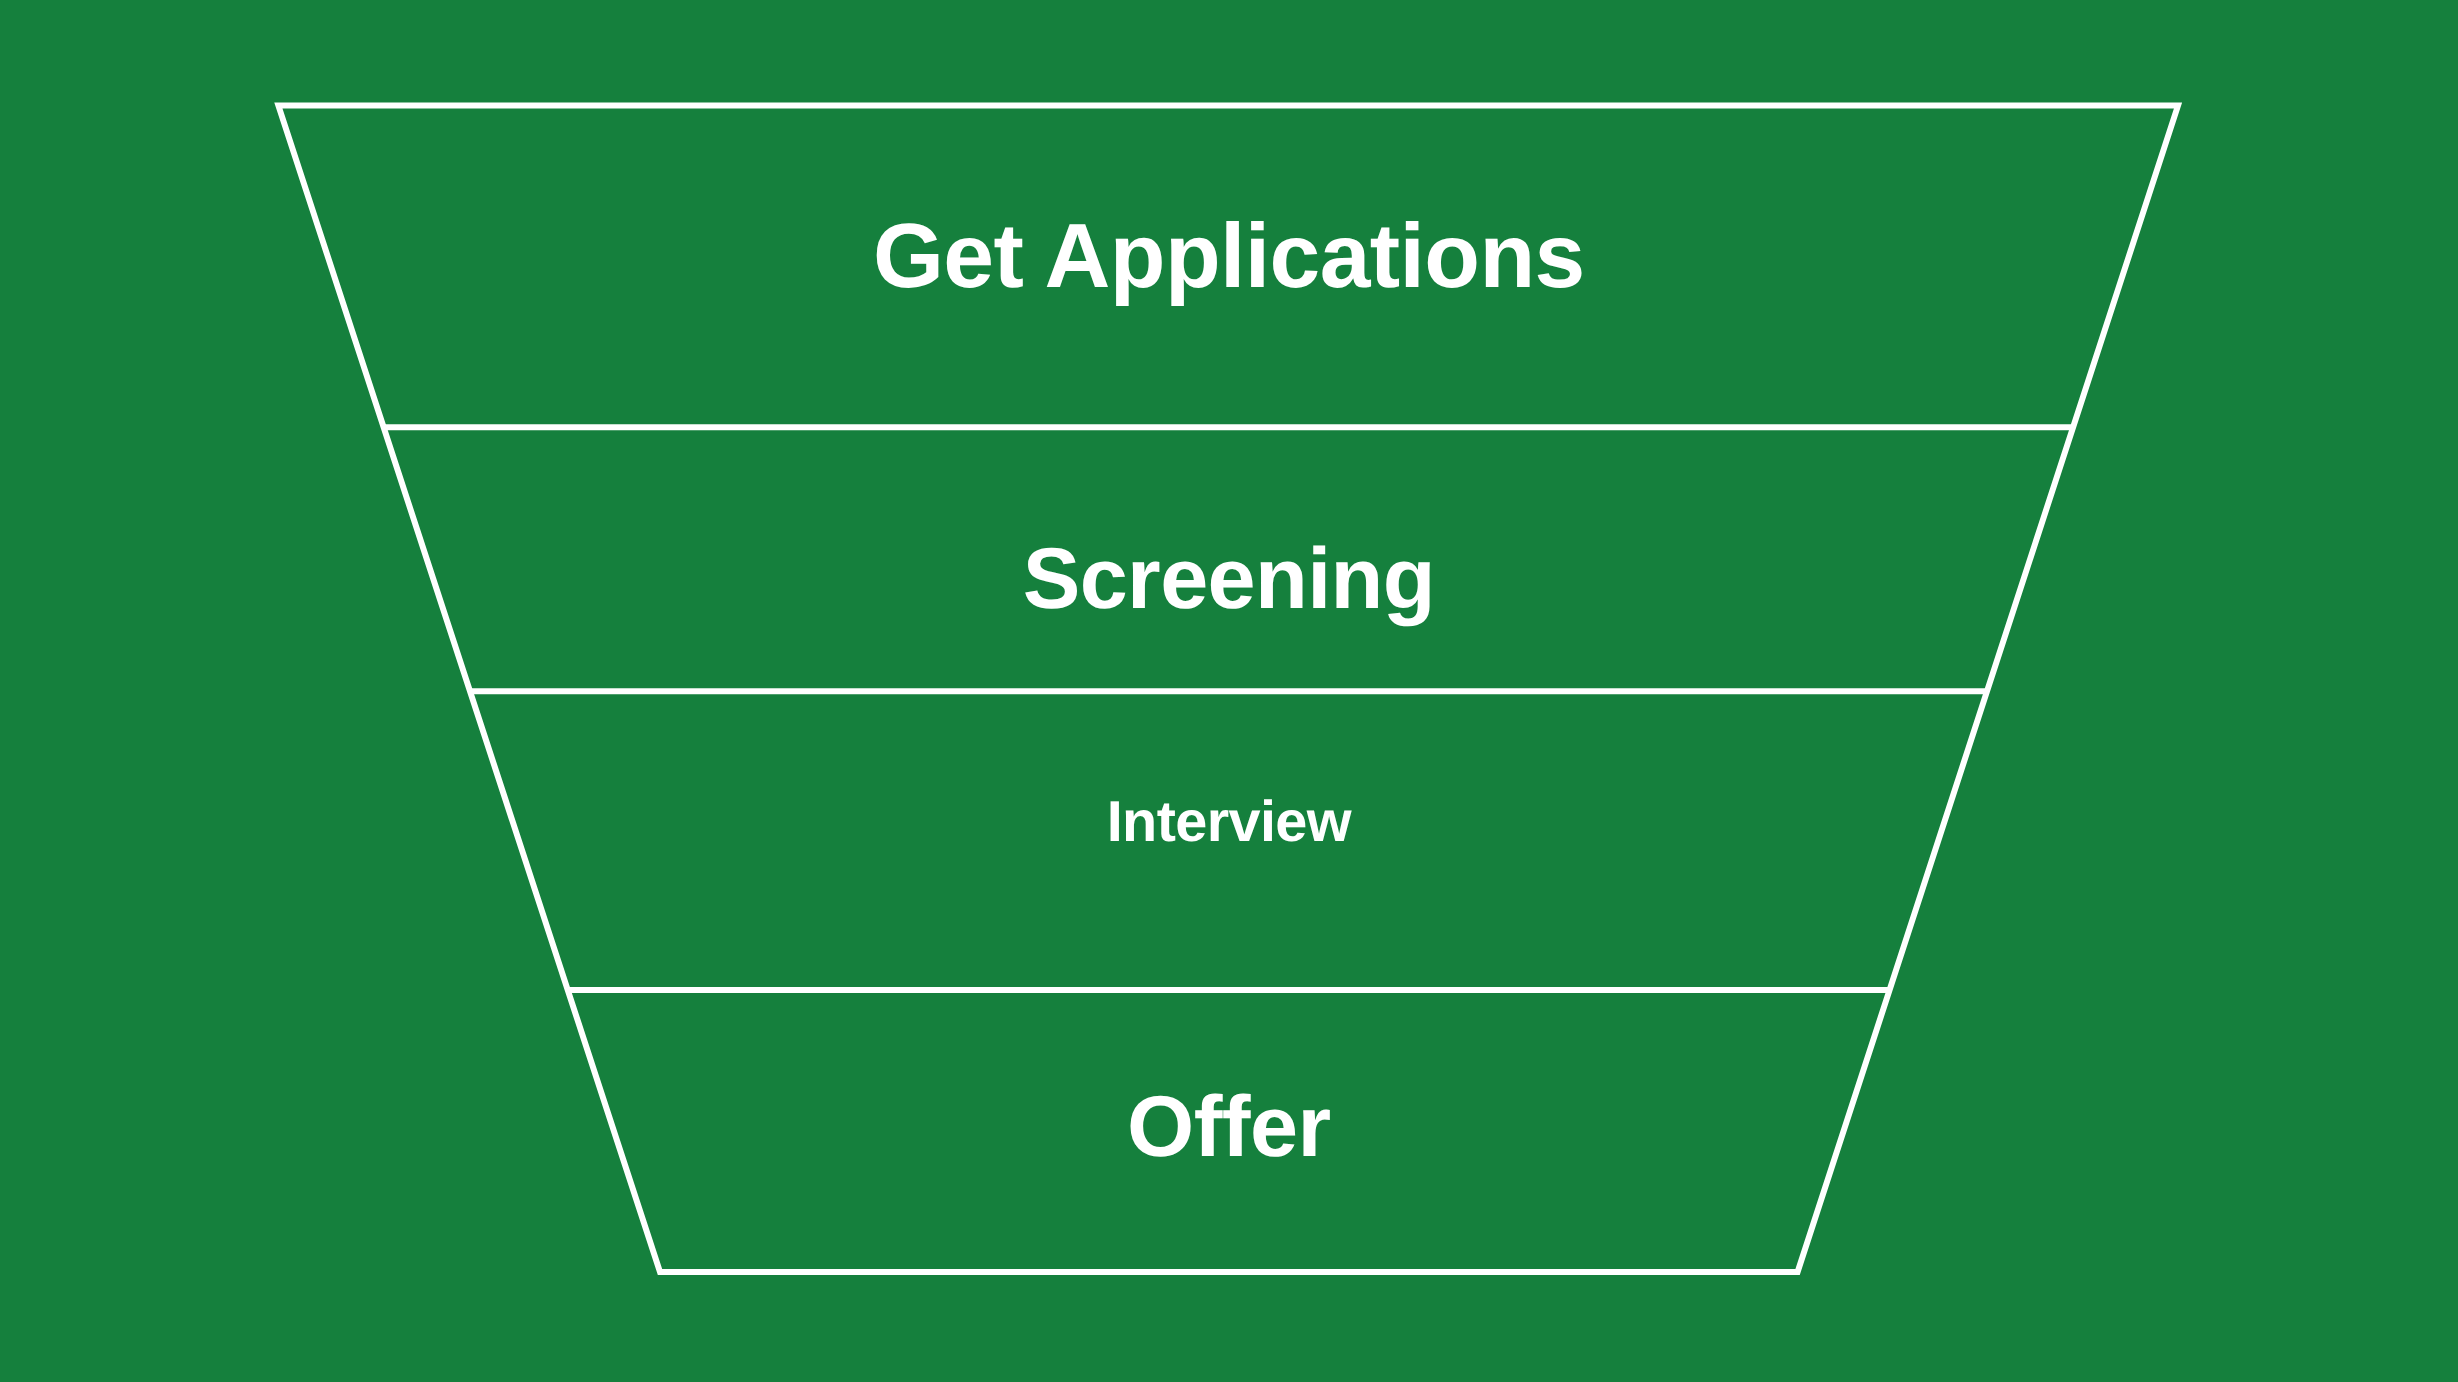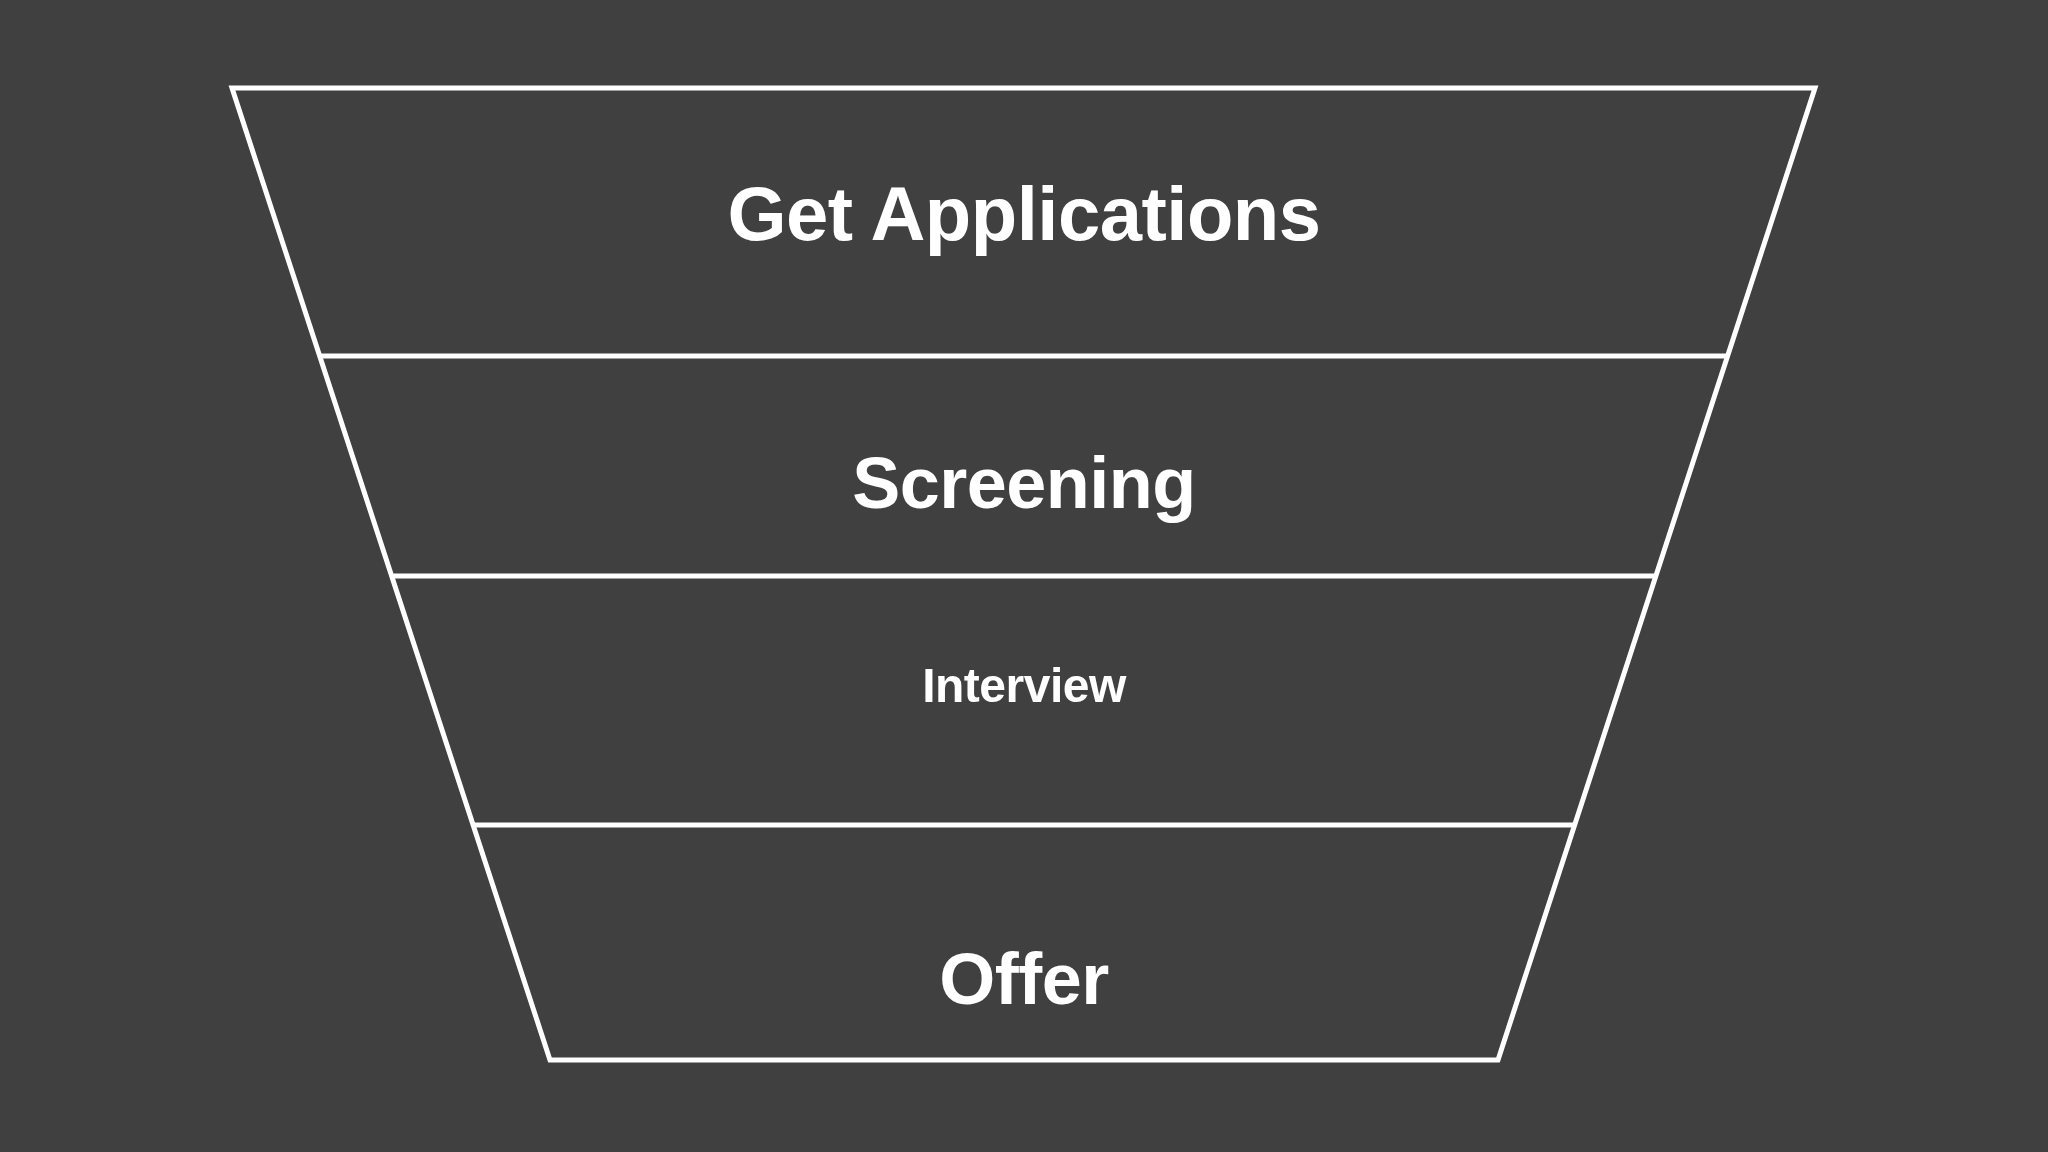--- a/index.html
+++ b/index.html
@@ -42,34 +42,34 @@
     -webkit-font-smoothing: antialiased;
   }
   .label-row-0 { top: 176px; font-size: 76px; }
   .label-row-1 { top: 424px; font-size: 72px; }
   .label-row-2 { top: 662px; font-size: 48px; }
   .label-row-3 { top: 903px; font-size: 72px; }
 </style>
 </head>
 <body>
 
-<div id="funnel-canvas" style="background: #404040;">
+<div id="funnel-canvas" style="background: #15803d;">
 
   <svg id="funnel-svg" viewBox="0 0 2048 1152" preserveAspectRatio="none">
 
     <polygon points="232,88 1815,88 1498,1060 550,1060" fill="none" stroke="#ffffff" stroke-width="5" stroke-linejoin="miter" vector-effect="non-scaling-stroke"></polygon>
 
     <line x1="319.7" y1="356" x2="1727.6" y2="356" stroke="#ffffff" stroke-width="5" vector-effect="non-scaling-stroke"></line>
 
     <line x1="391.7" y1="576" x2="1655.8" y2="576" stroke="#ffffff" stroke-width="5" vector-effect="non-scaling-stroke"></line>
 
     <line x1="473.1" y1="825" x2="1574.6" y2="825" stroke="#ffffff" stroke-width="5" vector-effect="non-scaling-stroke"></line>
   </svg>
 
   <div class="stage-label label-row-0" style="color: rgb(255, 255, 255); top: 176px;">Get Applications</div>
 
   <div class="stage-label label-row-1" style="color: rgb(255, 255, 255); top: 447px;">Screening</div>
 
   <div class="stage-label label-row-2" style="color: rgb(255, 255, 255); top: 662px;">Interview</div>
 
-  <div class="stage-label label-row-3" style="color: rgb(255, 255, 255); top: 903px; margin-top: 40px;">Offer</div>
+  <div class="stage-label label-row-3" style="color: rgb(255, 255, 255); top: 903px;">Offer</div>
 
 </div>
 
 </body></html>

